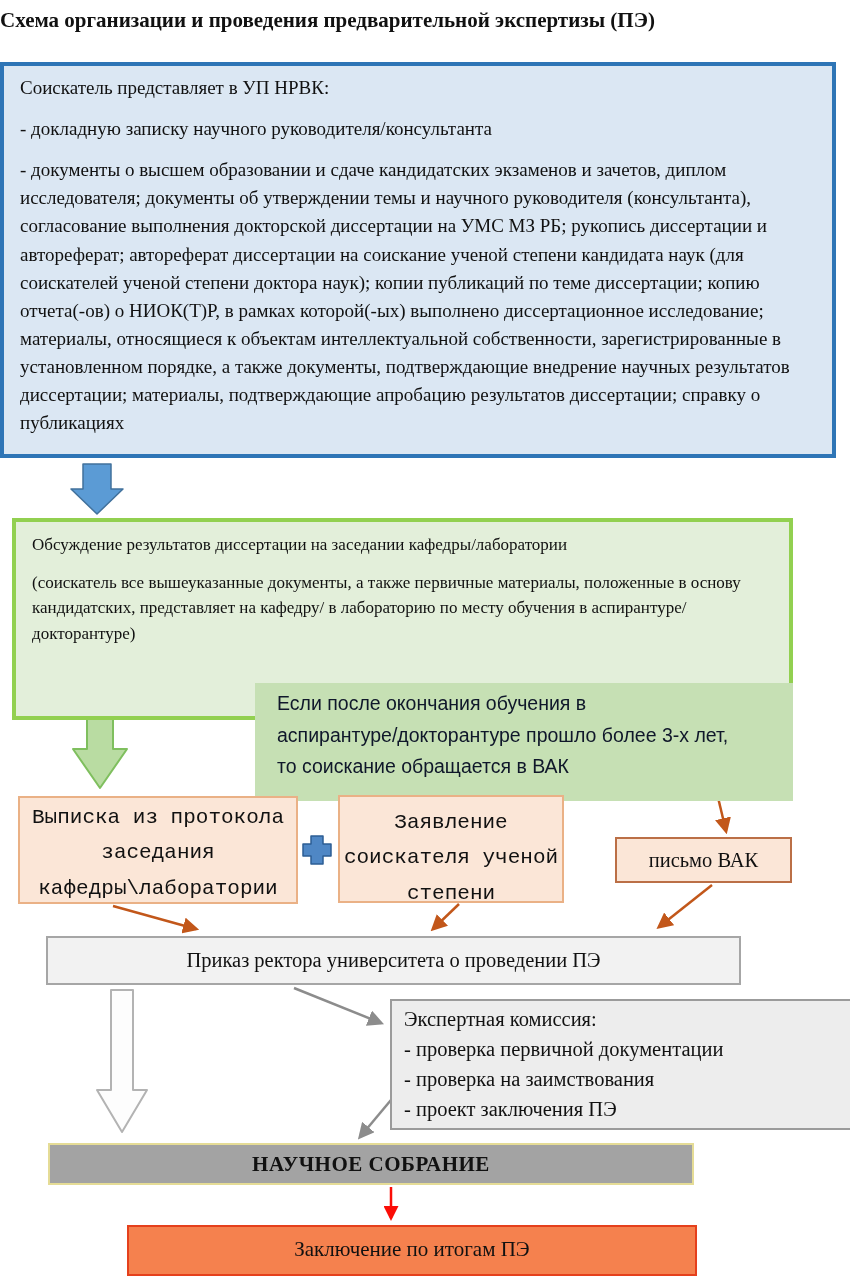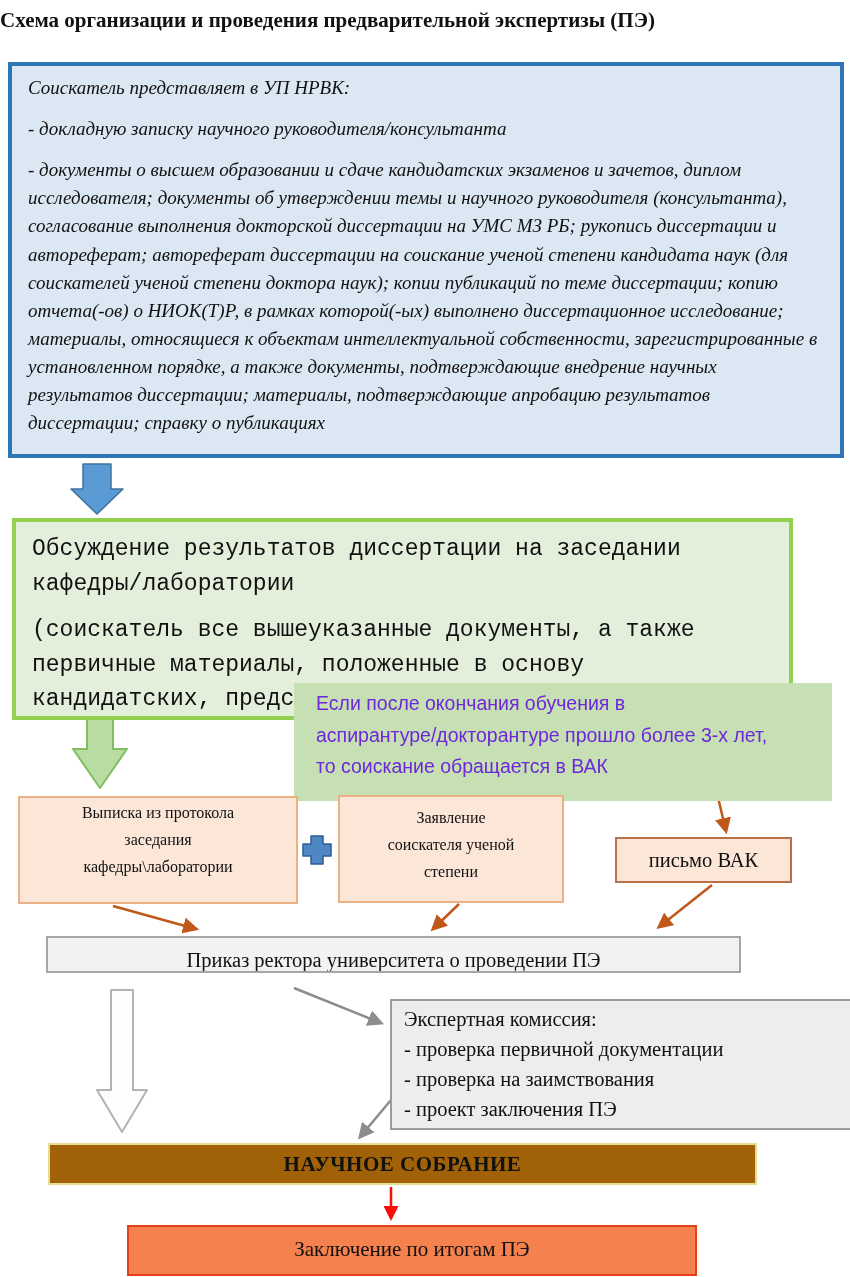--- a/index.html
+++ b/index.html
@@ -1,40 +1,40 @@
 <!DOCTYPE html>
 <html lang="ru"><head>
 <meta charset="utf-8">
 <style>
   html,body{margin:0;padding:0;background:#fff;}
   .canvas{position:relative;width:850px;height:1277px;background:#ffffff;
           font-family:"Liberation Serif", serif;color:#111;overflow:hidden;}
   .abs{position:absolute;box-sizing:border-box;}
   .page-title{left:0;top:8px;width:812px;font-weight:bold;font-size:21px;}
-  .applicant-box{left:8px;top:62px;width:836px;height:396px;background:#dbe7f3;
-                 border:4px solid #2e75b6;padding:8px 16px;font-size:19px;line-height:1.48;overflow:hidden;font-style:italic;}
+  .applicant-box{left:0;top:62px;width:836px;height:396px;background:#dbe7f3;
+                 border:4px solid #2e75b6;padding:8px 16px;font-size:19px;line-height:1.48;overflow:hidden;}
   .applicant-box p{margin:0 0 13px 0;}
   .discussion-box{left:12px;top:518px;width:781px;height:202px;background:#e3efda;
-                  border:4px solid #92d050;padding:10px 16px;font-size:23px;line-height:1.5;overflow:hidden;font-family:Liberation Mono, monospace;}
+                  border:4px solid #92d050;padding:10px 16px;font-size:17px;line-height:1.5;overflow:hidden;}
   .discussion-box p{margin:0 0 12px 0;}
   .condition-box{left:255px;top:683px;width:538px;height:118px;background:#c6e0b4;
                  font-family:"Liberation Sans", sans-serif;font-size:19.5px;line-height:1.62;
-                 padding:5px 0 0 22px;color:#6d28d9;overflow:hidden;margin-left:39px;}
+                 padding:5px 0 0 22px;color:#0f172a;overflow:hidden;}
   .condition-box span{display:block;}
   .doc-box{background:#fbe6d7;border:2px solid #eab186;text-align:center;
-           font-size:16px;line-height:1.68;overflow:hidden;}
+           font-size:21px;line-height:1.68;overflow:hidden;font-family:Liberation Mono, monospace;}
   .extract-box{left:18px;top:796px;width:280px;height:108px;padding-top:2px;}
   .application-box{left:338px;top:795px;width:226px;height:108px;padding-top:8px;}
   .vak-letter-box{left:615px;top:837px;width:177px;height:46px;background:#fbe6d7;
                   border:2px solid #bb6f46;text-align:center;font-size:20.5px;line-height:42px;overflow:hidden;}
-  .order-box{left:46px;top:936px;width:695px;height:37px;background:#f2f2f2;border:2px solid #a6a6a6;
+  .order-box{left:46px;top:936px;width:695px;height:49px;background:#f2f2f2;border:2px solid #a6a6a6;
              text-align:center;font-size:20.5px;line-height:45px;overflow:hidden;}
   .commission-box{left:390px;top:999px;width:489px;height:131px;background:#ededed;border:2px solid #9b9b9b;
                   font-size:20.5px;line-height:1.46;padding:4px 0 0 12px;overflow:hidden;}
-  .assembly-box{left:48px;top:1143px;width:709px;height:42px;background:#a16207;border:2px solid #e5dc96;
+  .assembly-box{left:48px;top:1143px;width:646px;height:42px;background:#a3a3a3;border:2px solid #e5dc96;
                 text-align:center;font-weight:bold;font-size:21px;line-height:38px;letter-spacing:.5px;overflow:hidden;}
   .conclusion-box{left:127px;top:1225px;width:570px;height:51px;background:#f5814e;border:2px solid #e5401c;
                   text-align:center;font-size:21px;line-height:44px;overflow:hidden;}
   .connectors{left:0;top:0;width:850px;height:1277px;pointer-events:none;}
 </style>
 </head>
 <body>
 
 <div class="canvas">
 

